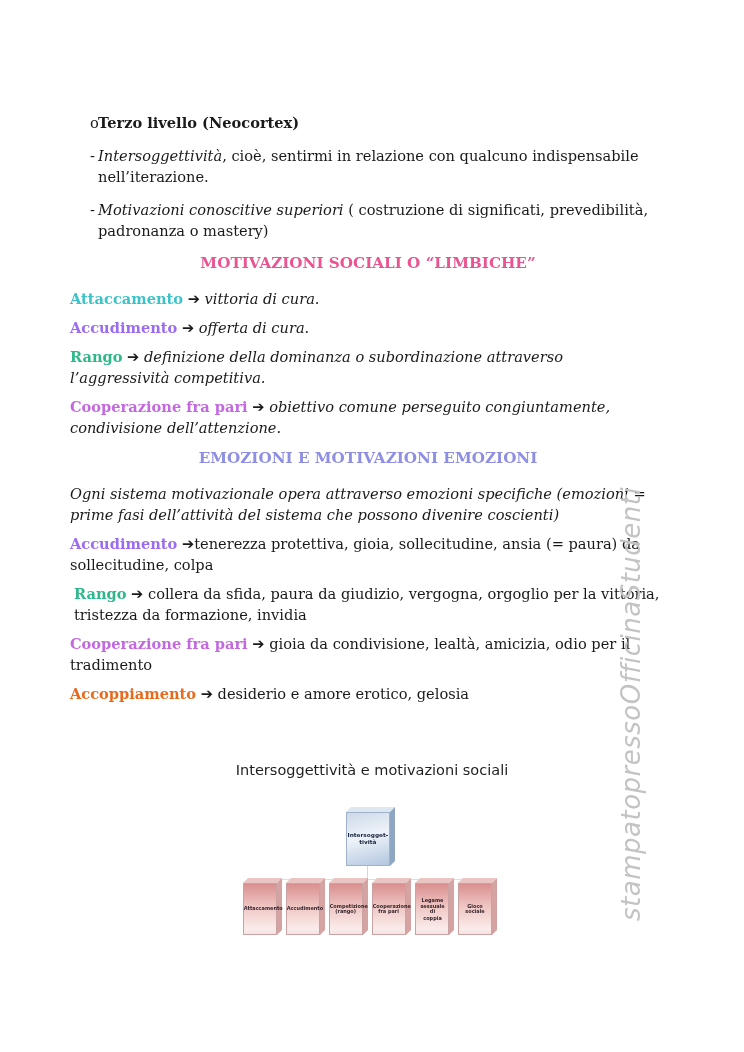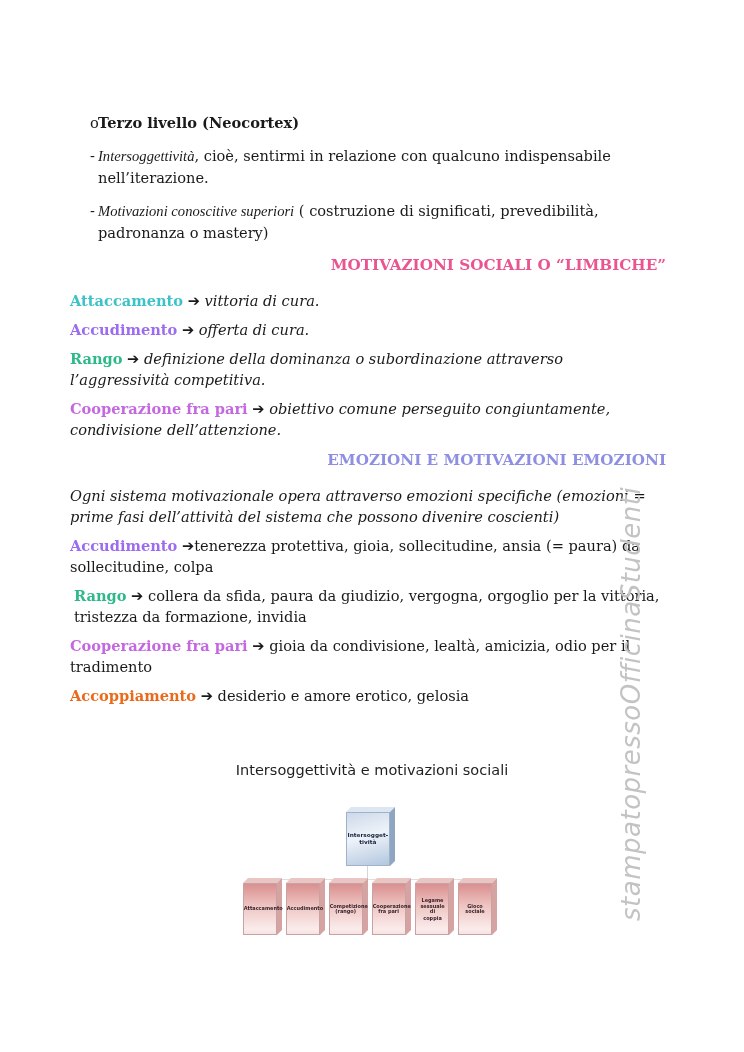--- a/index.html
+++ b/index.html
@@ -13,23 +13,23 @@
     color:#1a1a1a;
   }
   .content{
     position:absolute;
     left:70px;top:112px;width:596px;
   }
   .outline-row{display:flex;margin-bottom:12px;line-height:21px;}
   .marker{width:28px;flex:0 0 28px;padding-left:20px;box-sizing:border-box;}
   .outline-text{flex:1;}
   .bold{font-weight:bold;}
-  .italic{font-style:italic;font-family:Liberation Serif, serif;}
+  .italic{font-style:italic;}
   .section-heading{
-    text-align:right;
+    text-align:center;
     font-weight:bold;
     font-size:15.2px;
     line-height:21px;
     margin:10px 0 14px 0;
   }
   p.entry{margin:0 0 8px 0;line-height:21px;}
   p.entry.two-line{margin-bottom:8px;}
   p.entry.indented{padding-left:4px;}
   .term{font-weight:bold;}
   .arrow{font-weight:bold;font-family:"DejaVu Sans","Liberation Sans",sans-serif;}

